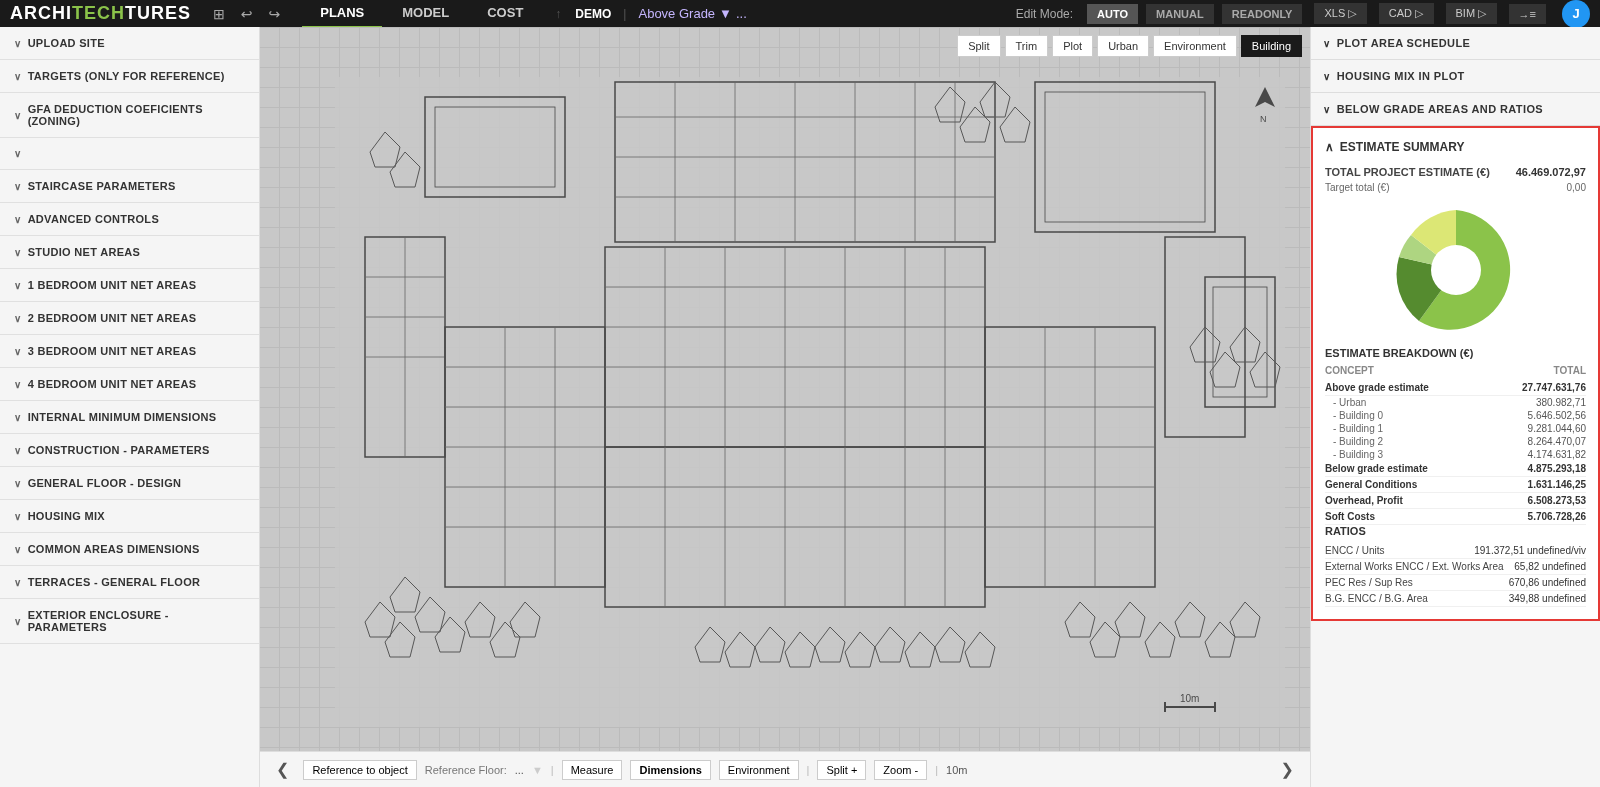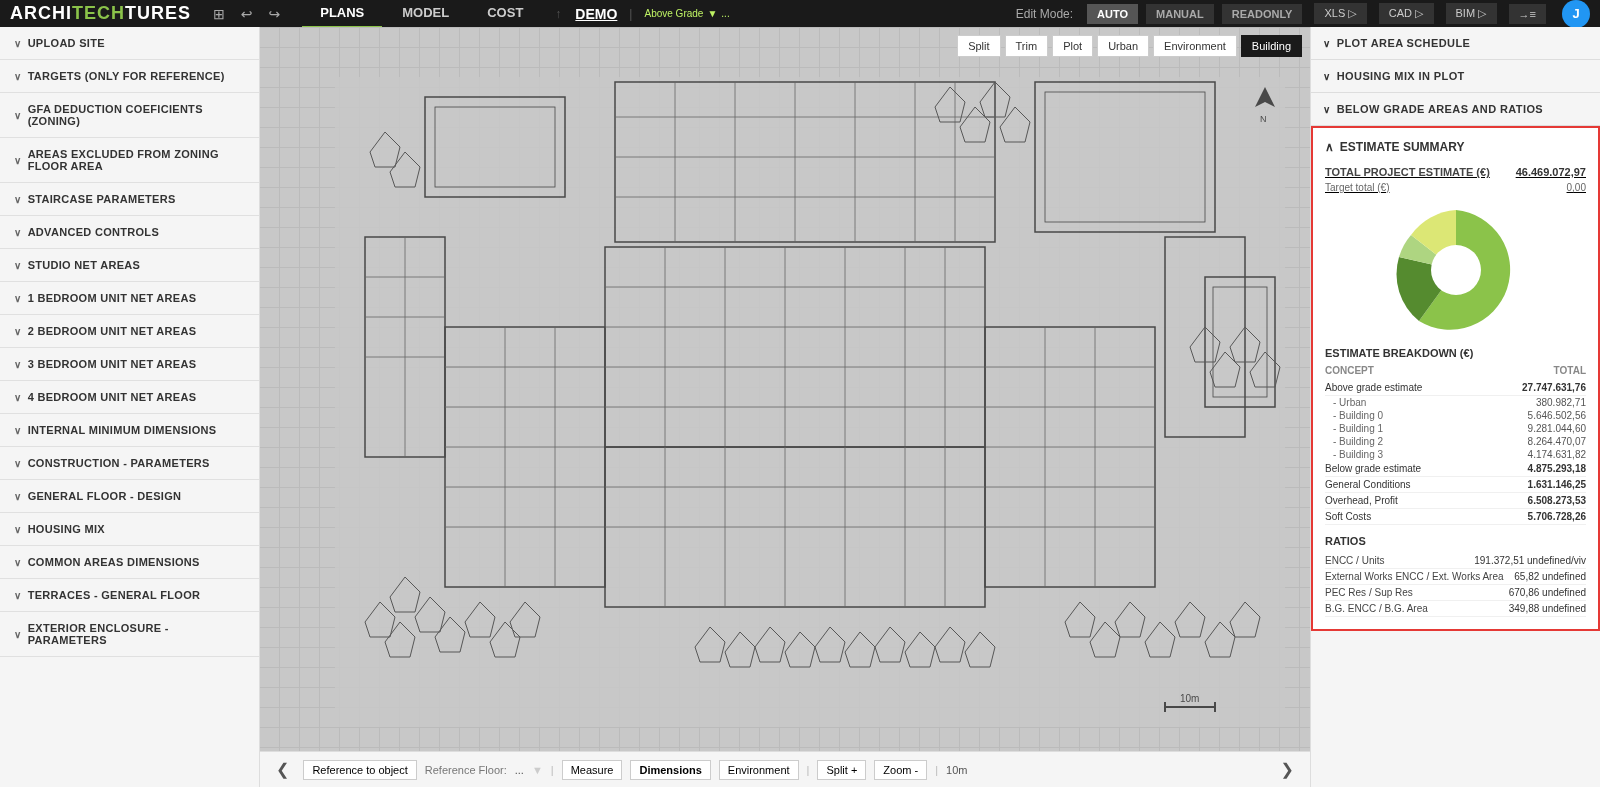--- a/index.html
+++ b/index.html
@@ -13,22 +13,22 @@
     .logo { font-size: 18px; font-weight: bold; letter-spacing: 1px; color: #fff; margin-right: 10px; }
     .logo span { color: #8bc34a; }
     .topbar-icon { color: #aaa; cursor: pointer; font-size: 14px; padding: 2px 4px; }
     .nav-tabs { display: flex; gap: 2px; margin-left: 10px; }
     .nav-tab {
       padding: 6px 18px; cursor: pointer; font-size: 13px; font-weight: bold;
       color: #ccc; border-bottom: 2px solid transparent;
     }
     .nav-tab.active { color: #fff; border-bottom: 2px solid #8bc34a; }
     .topbar-separator { color: #555; margin: 0 4px; }
-    .demo-label { color: #fff; font-size: 14px; font-weight: bold; text-decoration: underline; }
-    .grade-selector { color: #bef264; font-size: 10px; cursor: pointer; display: flex; align-items: flex-end; gap: 4px; }
+    .demo-label { color: #fff; font-size: 12px; font-weight: bold; }
+    .grade-selector { color: #c4b5fd; font-size: 13px; cursor: pointer; display: flex; align-items: flex-end; gap: 4px; }
     .topbar-spacer { flex: 1; }
     .edit-mode-label { color: #aaa; font-size: 12px; margin-right: 6px; }
     .mode-btn {
       padding: 4px 10px; font-size: 11px; cursor: pointer; border: none;
       background: #333; color: #aaa; font-weight: bold;
     }
     .mode-btn.active { background: #555; color: #fff; }
     .export-btn {
       display: flex; align-items: center; gap: 4px; padding: 4px 10px;
       background: #333; color: #ccc; font-size: 11px; cursor: pointer;
@@ -110,21 +110,21 @@
 
     
     .estimate-summary-section {
       border: 2px solid #e53935; background: #fff; margin: 0;
       padding: 12px;
     }
     .estimate-title {
       font-size: 12px; font-weight: bold; color: #333; text-transform: uppercase;
       display: flex; align-items: center; gap: 6px; margin-bottom: 12px; cursor: pointer;
     }
-    .estimate-row { display: flex; justify-content: space-between; align-items: flex-end; margin-bottom: 4px; text-decoration: underline; }
+    .estimate-row { display: flex; justify-content: space-between; align-items: flex-end; margin-bottom: 4px; }
     .estimate-label { font-size: 11px; color: #444; font-weight: bold; text-transform: uppercase; }
     .estimate-value { font-size: 11px; color: #333; font-weight: bold; }
     .estimate-sublabel { font-size: 10px; color: #666; }
     .estimate-subvalue { font-size: 10px; color: #666; margin-left: 20px; }
 
     
     .pie-container {
       display: flex; justify-content: center; margin: 12px 0;
     }
 
@@ -135,33 +135,33 @@
     }
     .breakdown-header {
       display: flex; justify-content: space-between; margin-bottom: 4px;
     }
     .breakdown-col-label { font-size: 10px; color: #888; text-transform: uppercase; font-weight: bold; }
     .breakdown-row {
       display: flex; justify-content: space-between; align-items: center;
       padding: 2px 0; border-bottom: 1px solid #f0f0f0;
     }
     .breakdown-row-label { font-size: 10px; color: #444; }
-    .breakdown-row-label.bold { font-weight: normal; color: #333; }
+    .breakdown-row-label.bold { font-weight: bold; color: #333; }
     .breakdown-row-value { font-size: 10px; color: #333; }
     .breakdown-row-value.bold { font-weight: bold; }
     .breakdown-sub-row {
       display: flex; justify-content: space-between; padding: 1px 0 1px 8px;
     }
     .breakdown-sub-label { font-size: 10px; color: #666; }
     .breakdown-sub-value { font-size: 10px; color: #555; }
 
     
     .ratios-title {
       font-size: 11px; font-weight: bold; color: #333; text-transform: uppercase;
-      margin-top: 10px; margin-bottom: 6px;
+      margin-bottom: 6px;
     }
     .ratio-row {
       display: flex; justify-content: space-between; padding: 2px 0; border-bottom: 1px solid #f0f0f0;
     }
     .ratio-label { font-size: 10px; color: #444; }
     .ratio-value { font-size: 10px; color: #333; }
 
     
     ::-webkit-scrollbar { width: 6px; height: 6px; }
     ::-webkit-scrollbar-track { background: #f0f0f0; }
@@ -217,21 +217,20 @@
     <div class="sidebar-item">
       <span class="chevron">∨</span>
       <span>TARGETS (only for reference)</span>
     </div>
     <div class="sidebar-item">
       <span class="chevron">∨</span>
       <span>GFA DEDUCTION COEFICIENTS (ZONING)</span>
     </div>
     <div class="sidebar-item">
       <span class="chevron">∨</span>
-      <span>AREAS EXCLUDED FROM ZONING FLOOR AREA</span>
     </div>
     <div class="sidebar-item">
       <span class="chevron">∨</span>
       <span>STAIRCASE PARAMETERS</span>
     </div>
     <div class="sidebar-item">
       <span class="chevron">∨</span>
       <span>ADVANCED CONTROLS</span>
     </div>
     <div class="sidebar-item">

